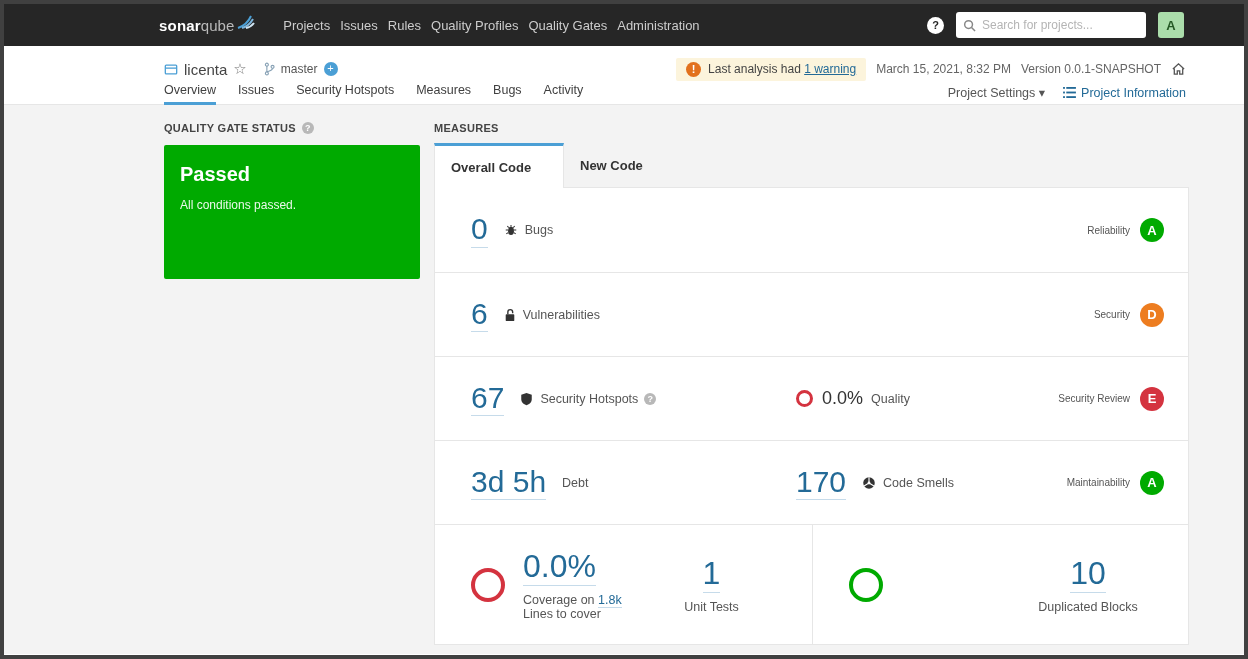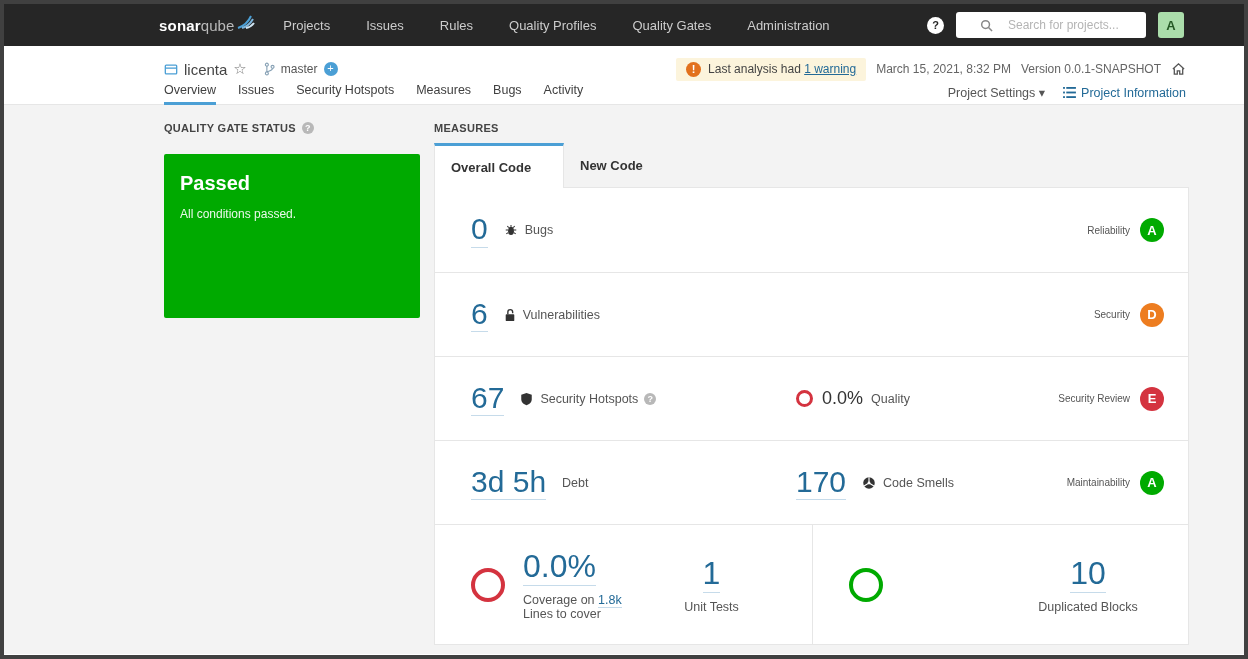--- a/index.html
+++ b/index.html
@@ -5,25 +5,25 @@
   * { margin:0; padding:0; box-sizing:border-box; }
   body { font-family:"Liberation Sans", sans-serif; background:#fff; }
   #app { width:1248px; height:659px; border:4px solid #404040; background:#fff; position:relative; overflow:hidden; }
 
   
   .navbar { height:42px; background:#262626; display:flex; align-items:center; padding:0 60px 0 155px; }
   .logo { display:flex; align-items:center; margin-right:28px; cursor:pointer; }
   .logo-bold { color:#fff; font-weight:bold; font-size:15px; letter-spacing:.2px; }
   .logo-light { color:#b9b9b9; font-size:15px; }
   .logo-wave { margin-left:3px; margin-top:-6px; }
-  .nav-menu { display:flex; list-style:none; gap:36px; }
+  .nav-menu { display:flex; list-style:none; gap:10px; }
   .nav-menu li { color:#cccccc; font-size:13px; cursor:pointer; }
   .nav-right { margin-left:auto; display:flex; align-items:center; gap:12px; }
   .help-circle { width:17px; height:17px; border-radius:50%; background:#fff; color:#262626; font-size:11px; font-weight:bold; display:flex; align-items:center; justify-content:center; cursor:pointer; }
-  .searchbox { width:190px; height:26px; background:#fff; border-radius:3px; display:flex; align-items:center; padding:0 24px; gap:15px; }
+  .searchbox { width:190px; height:26px; background:#fff; border-radius:3px; display:flex; align-items:center; padding:0 7px; gap:6px; }
   .searchbox input { border:none; outline:none; font-size:12px; width:100%; color:#333; font-family:"Liberation Sans",sans-serif; }
   .searchbox input::placeholder { color:#b4b4b4; }
   .avatar { width:26px; height:26px; border-radius:3px; background:#abddab; color:#255925; font-weight:bold; font-size:13px; display:flex; align-items:center; justify-content:center; cursor:pointer; }
 
   
   .proj-header { background:#fff; padding:10px 58px 0 160px; border-bottom:1px solid #e6e6e6; height:59px; }
   .proj-row1 { display:flex; align-items:center; height:26px; }
   .proj-name { font-size:15px; color:#444; margin:0 6px; }
   .star { color:#777; font-size:15px; margin-right:16px; cursor:pointer; }
   .branch-name { font-size:12px; color:#555; margin:0 6px 0 5px; }
@@ -41,21 +41,21 @@
   .proj-row2-right { margin-left:auto; display:flex; align-items:center; gap:18px; padding-bottom:5px;justify-content:center; }
   .proj-settings { font-size:12.5px; color:#555; cursor:pointer; }
   .proj-info { font-size:12.5px; color:#236a97; cursor:pointer; display:flex; align-items:center; gap:5px; }
 
   
   .main { background:#f3f3f3; height:549px; position:relative; }
   .section-title { font-size:11px; font-weight:bold; color:#444; letter-spacing:.3px; display:flex; align-items:center; gap:6px; }
   .help-dot { width:12px; height:12px; border-radius:50%; background:#b8b8b8; color:#fff; font-size:9px; font-weight:bold; line-height:12px; text-align:center; cursor:pointer; flex:none; }
 
   .qg-col { position:absolute; left:160px; top:17px; width:256px; }
-  .qg-box { margin-top:20px; height:164px; border-radius:2px; padding:18px 16px; }
+  .qg-box { margin-top:11px; height:134px; border-radius:2px; padding:18px 16px; }
   .qg-status { color:#fff; font-size:20px; font-weight:bold; }
   .qg-sub { color:rgba(255,255,255,.92); font-size:12px; margin-top:12px; }
 
   .ms-col { position:absolute; left:430px; top:17px; width:755px; }
   .ms-tabs { display:flex; margin-top:9px; height:45px; }
   .ms-tab { width:130px; display:flex; align-items:center; padding-left:16px; font-size:13px; font-weight:bold; color:#333; cursor:pointer; }
   .ms-tab.active { background:#fff; border-top:3px solid #4b9fd5; border-left:1px solid #e6e6e6; border-right:1px solid #e6e6e6; position:relative; z-index:2; }
   .ms-panel { background:#fff; border:1px solid #e6e6e6; margin-top:-1px; }
 
   .m-row { height:84px; display:grid; grid-template-columns:325px 1fr auto; align-items:center; padding:0 24px 0 36px; }

